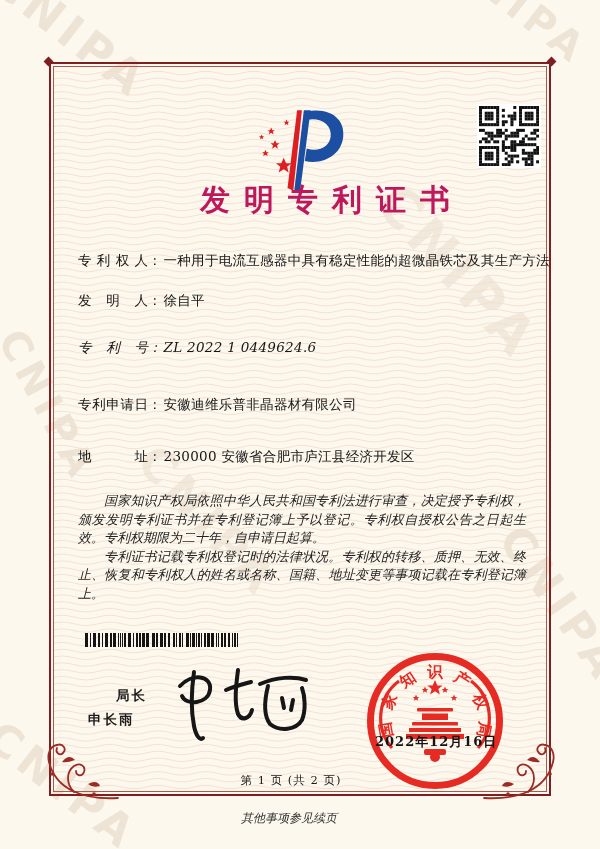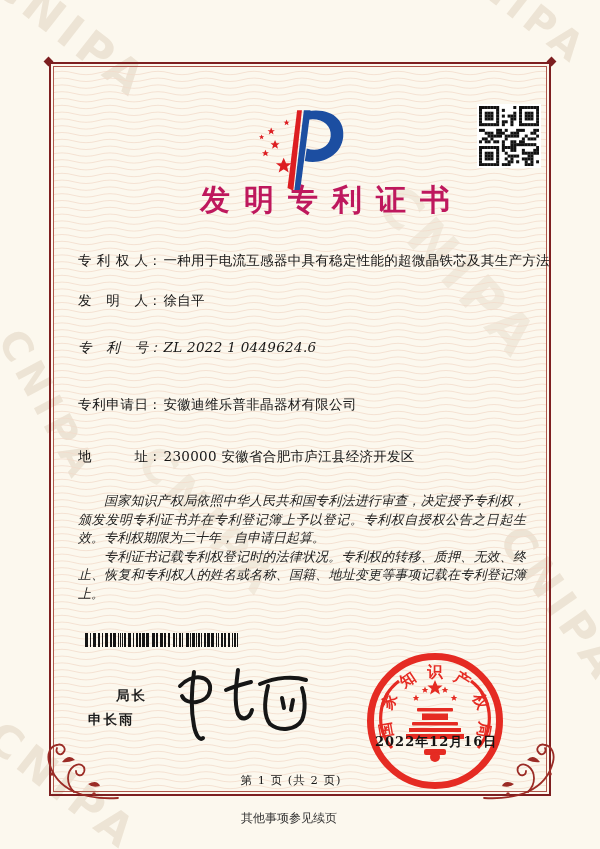--- a/index.html
+++ b/index.html
@@ -59,21 +59,21 @@
   .director-name{position:absolute;left:88px;top:711px;font-family:"DejaVu Sans","Liberation Sans",sans-serif;
         font-weight:700;font-size:13.5px;letter-spacing:2px;z-index:5;}
   .signature{position:absolute;left:172px;top:660px;z-index:6;}
   .signature path{stroke:#161616;fill:none;stroke-width:4;stroke-linecap:round;stroke-linejoin:round;}
   .seal{position:absolute;left:362px;top:648px;z-index:5;opacity:.96;}
   .seal-date{position:absolute;left:375px;top:733px;width:110px;font-weight:700;font-size:13px;
         letter-spacing:1px;color:#131313;z-index:7;white-space:nowrap;}
   .page-info{position:absolute;left:40px;top:773px;width:502px;text-align:center;font-size:11.5px;
         letter-spacing:1px;z-index:5;}
   .footer-note{position:absolute;left:0;top:810px;width:578px;text-align:center;font-size:12px;
-        color:#333;z-index:5;}
+        font-style:italic;color:#333;z-index:5;}
 
   #seal-ring-chars text{fill:#e5231b;font-size:15.5px;font-weight:700;text-anchor:middle;
         font-family:"DejaVu Serif","Liberation Serif",serif;}
 </style>
 </head>
 <body>
 
 <div class="page">
 
   <span class="wm wm1">CNIPA</span>

